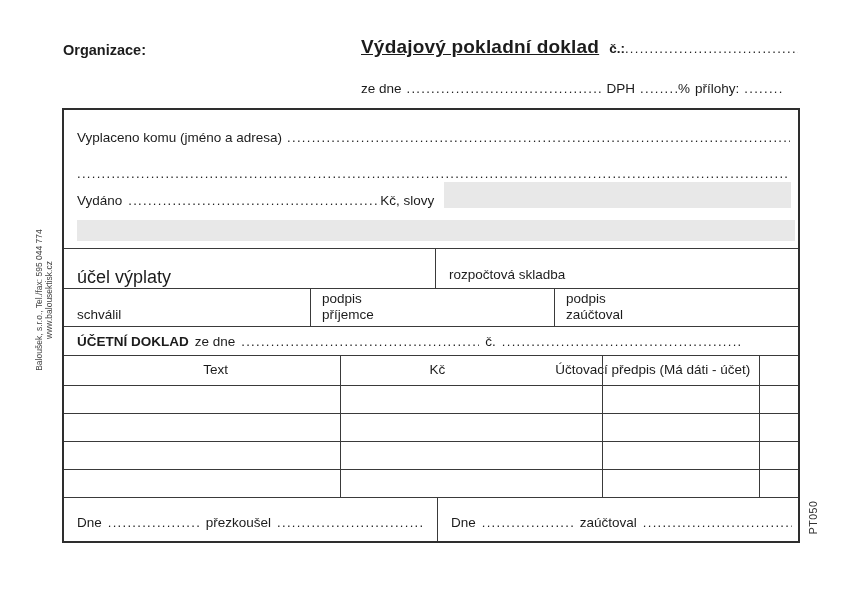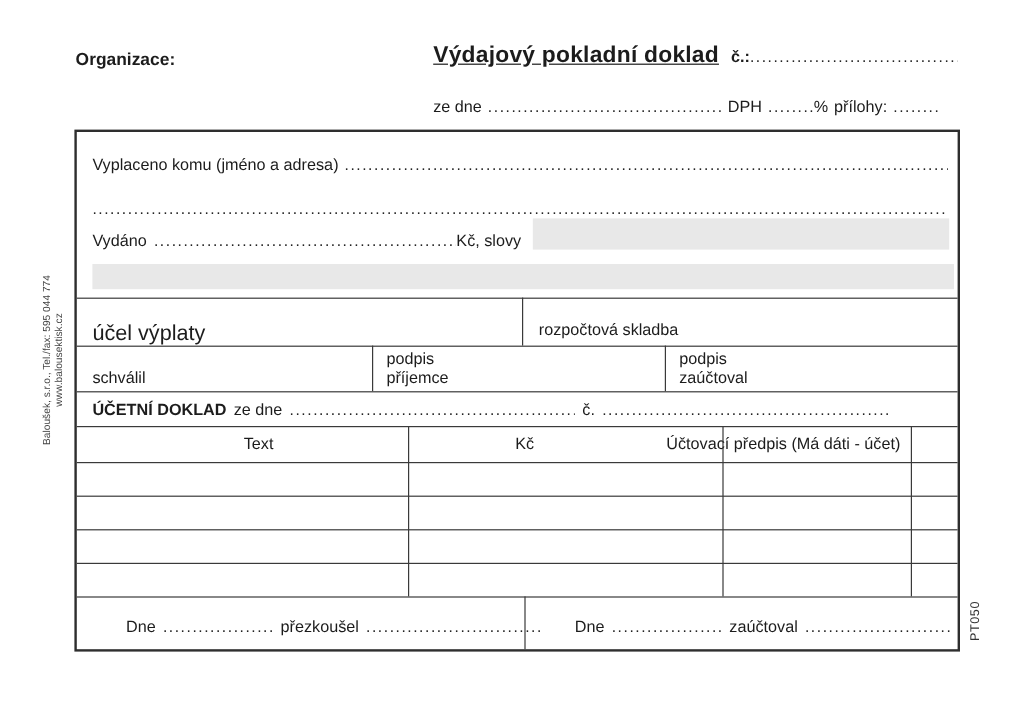--- a/index.html
+++ b/index.html
@@ -30,21 +30,21 @@
   .budget-label{position:absolute;left:385px;top:157px;font-size:13.5px;}
   .approved-label{position:absolute;left:13px;top:197px;font-size:13.5px;}
   .sig{position:absolute;top:181px;font-size:13.5px;line-height:16px;}
   .sig.recipient{left:258px;} .sig.cashier{left:502px;}
   .acct-row{position:absolute;left:13px;right:24px;top:224px;display:flex;align-items:flex-start;font-size:13.5px;white-space:nowrap;}
   .acct-row .bold{font-weight:bold;}
   .acct-row .lbl{margin-left:6px;margin-right:6px;}
   .thead{position:absolute;left:0;top:245px;width:734px;height:30px;display:flex;font-size:13.5px;text-align:center;}
   .thead .cell{line-height:29px;overflow:hidden;white-space:nowrap;margin-left:28px;}
   .c1{width:276px;} .c2{width:262px;} .c3{width:157px;} .c4{flex:1;}
-  .foot{position:absolute;top:405px;display:flex;align-items:center;font-size:13.5px;white-space:nowrap;margin-left:28px;}
+  .foot{position:absolute;top:405px;display:flex;align-items:center;font-size:13.5px;white-space:nowrap;}
   .foot.left{left:13px;width:348px;}
   .foot.right{left:387px;right:6px;}
   .foot .lbl{margin:0 6px;}
   .side-brand{position:absolute;left:-45px;top:289px;width:180px;height:22px;transform:rotate(-90deg);
               text-align:center;font-size:8.5px;line-height:10px;color:#444;white-space:nowrap;}
   .form-code{position:absolute;left:791px;top:511px;width:44px;height:13px;transform:rotate(-90deg);
              font-size:10.5px;color:#333;text-align:center;letter-spacing:.5px;}
 </style>
 </head>
 <body>

